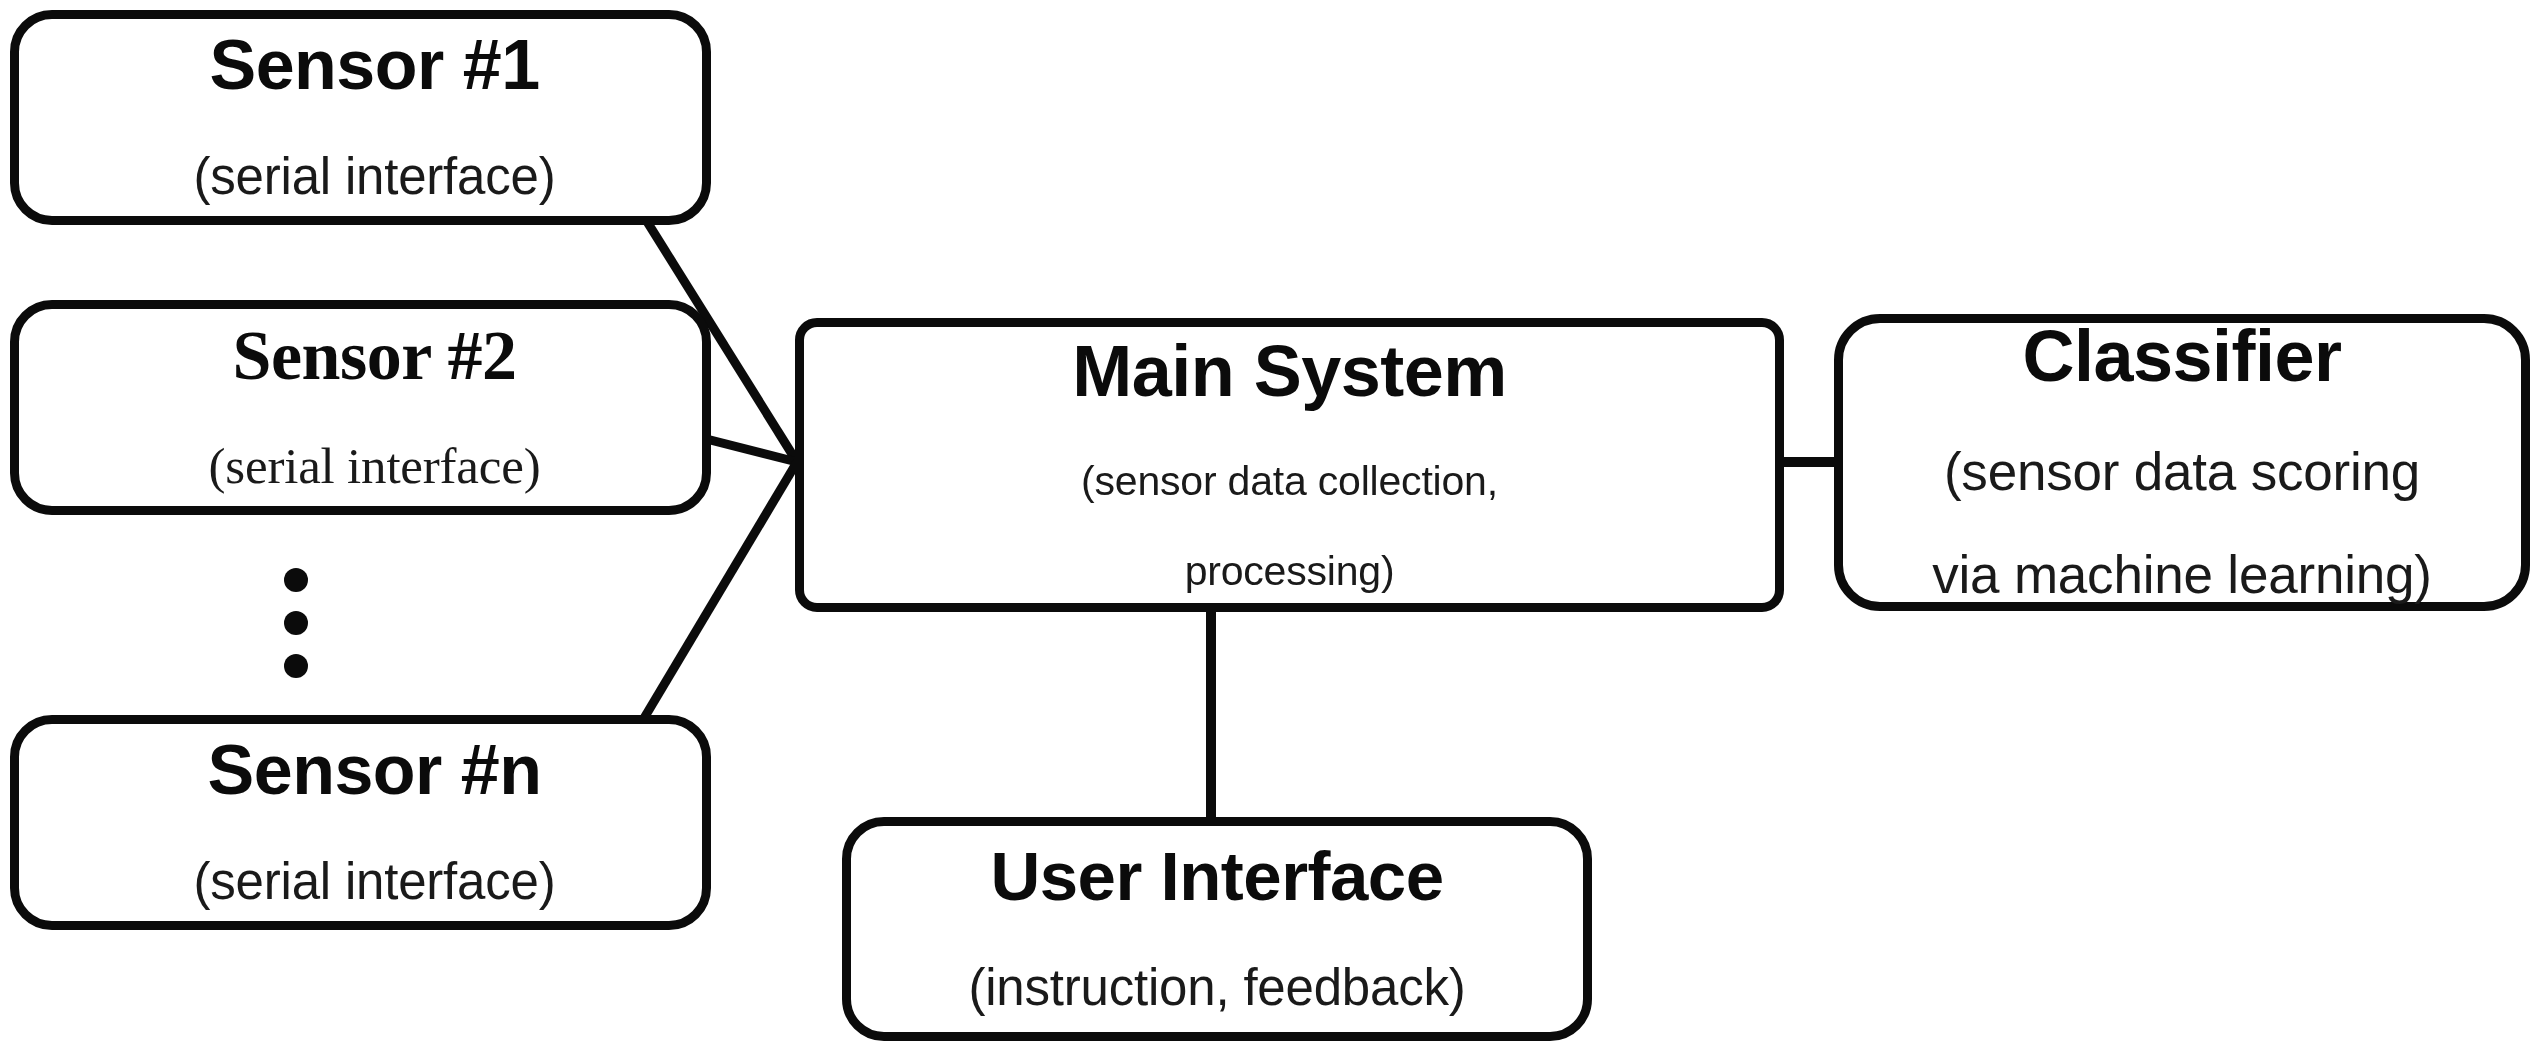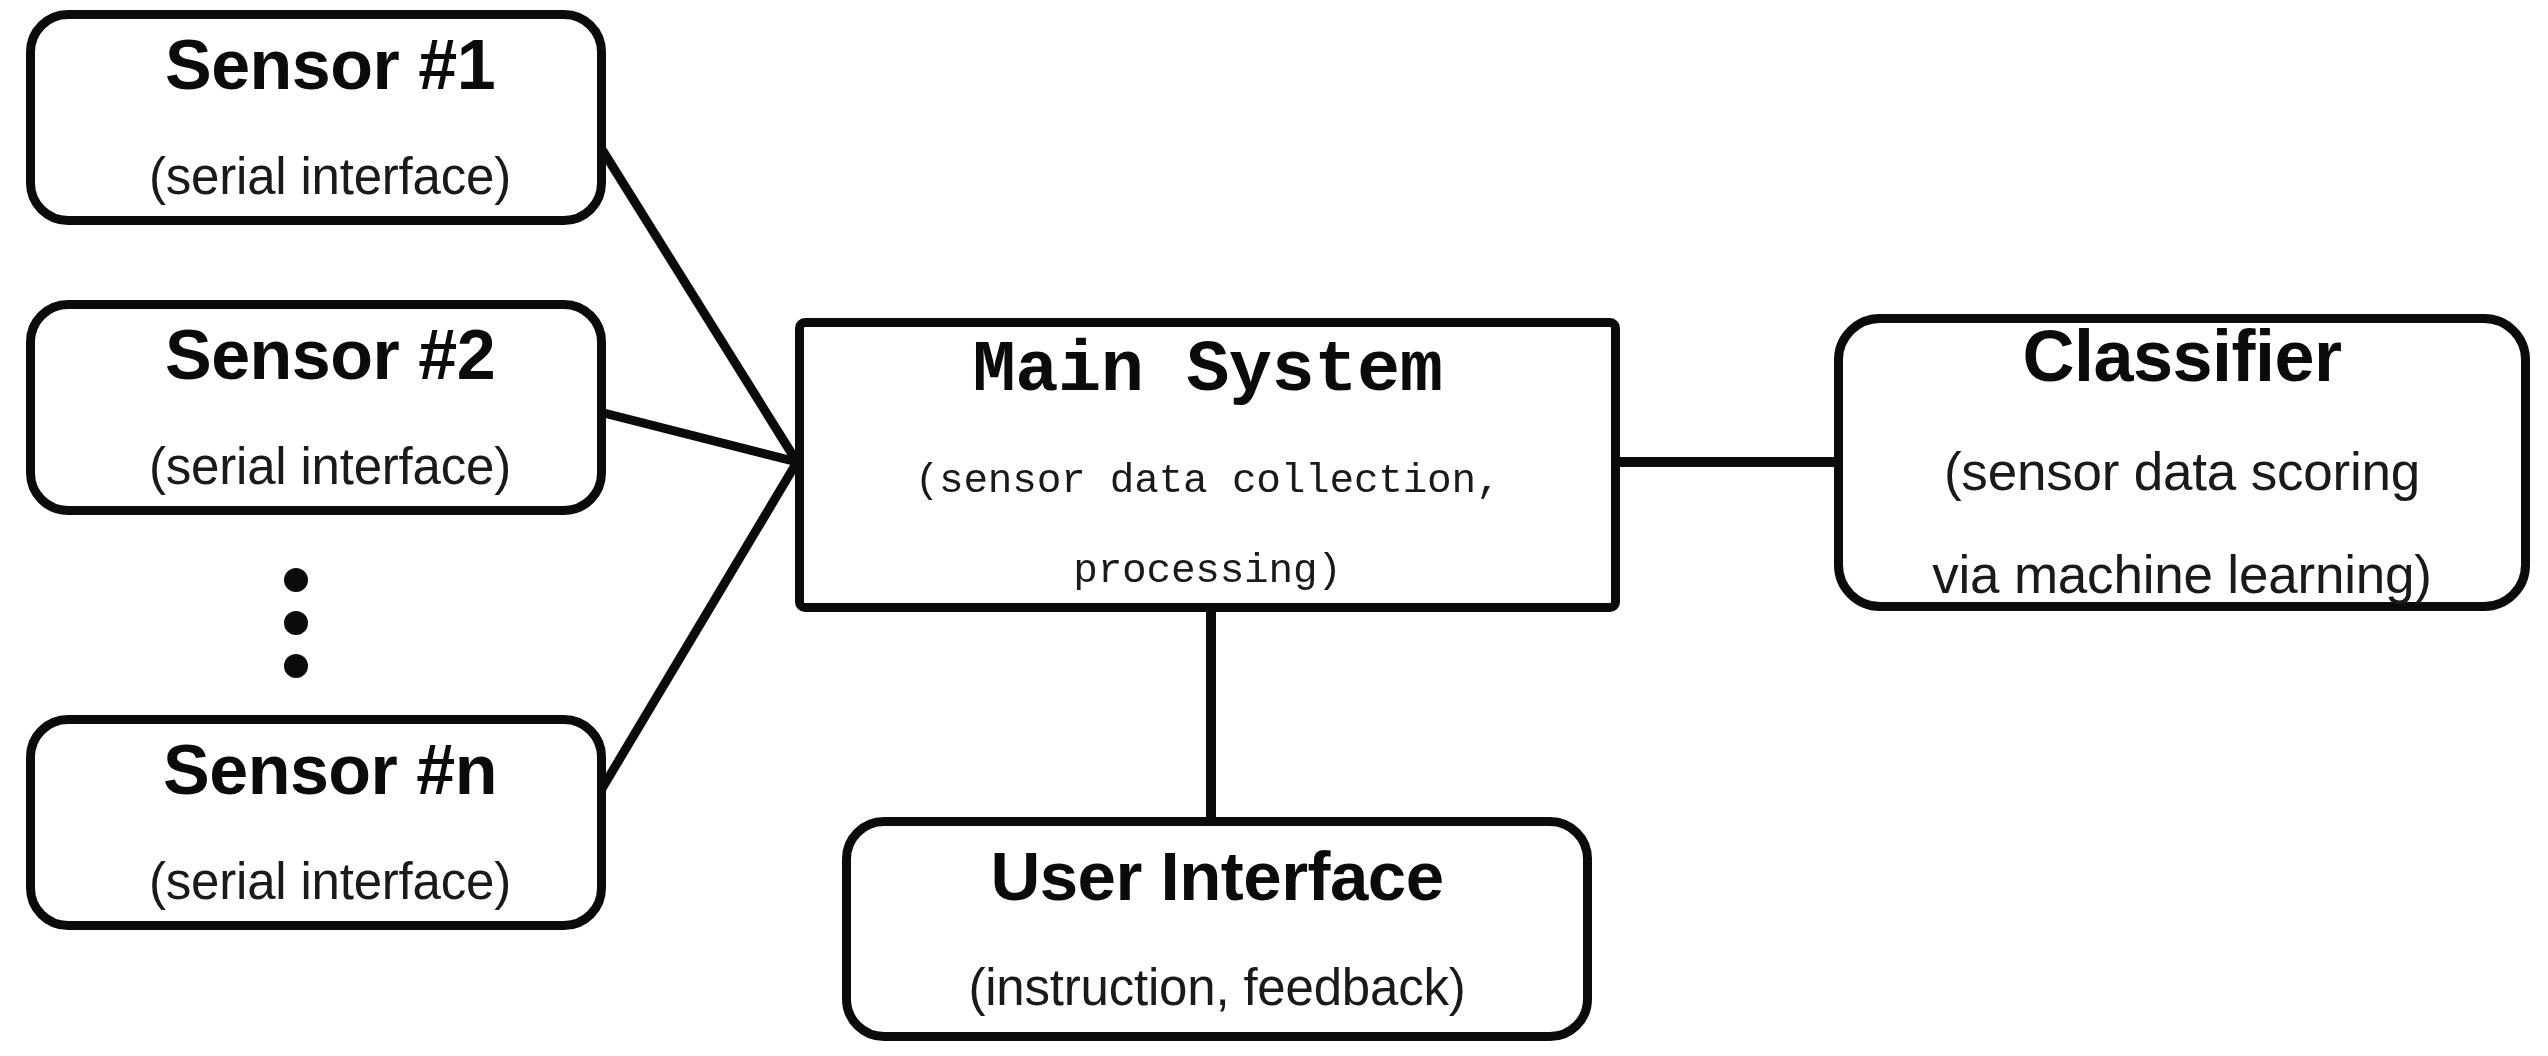--- a/index.html
+++ b/index.html
@@ -48,48 +48,47 @@
   }
   .node-subtitle {
     color: #1a1a1a;
     line-height: 1.12;
     letter-spacing: -0.2px;
     margin-top: 44px;
   }
 
   
   #node-sensor-1, #node-sensor-2, #node-sensor-n {
-    left: 26px;
-    width: 580px;
+    left: 10px;
+    width: 701px;
     height: 215px;
     padding-left: 28px;
   }
   #node-sensor-1 { top: 10px; }
-  #node-sensor-2 { top: 300px; }
+  #node-sensor-2 { top: 300px; font-family: Liberation Serif, serif; }
   #node-sensor-n { top: 715px; }
   #node-sensor-1 .node-title,
   #node-sensor-2 .node-title,
   #node-sensor-n .node-title {
     font-size: 70px;
     margin-bottom: 2px;
   }
   #node-sensor-1 .node-subtitle,
   #node-sensor-2 .node-subtitle,
   #node-sensor-n .node-subtitle {
     font-size: 51px;
   }
 
   
   #node-main-system {
     left: 795px;
     top: 318px;
-    width: 825px;
+    width: 989px;
     height: 294px;
-    border-radius: 10px;
-    font-family: Liberation Mono, monospace;
+    border-radius: 22px;
   }
   #node-main-system .node-title {
     font-size: 72px;
     margin-bottom: 6px;
   }
   #node-main-system .node-subtitle {
     font-size: 41px;
     max-width: 760px;
   }
 

